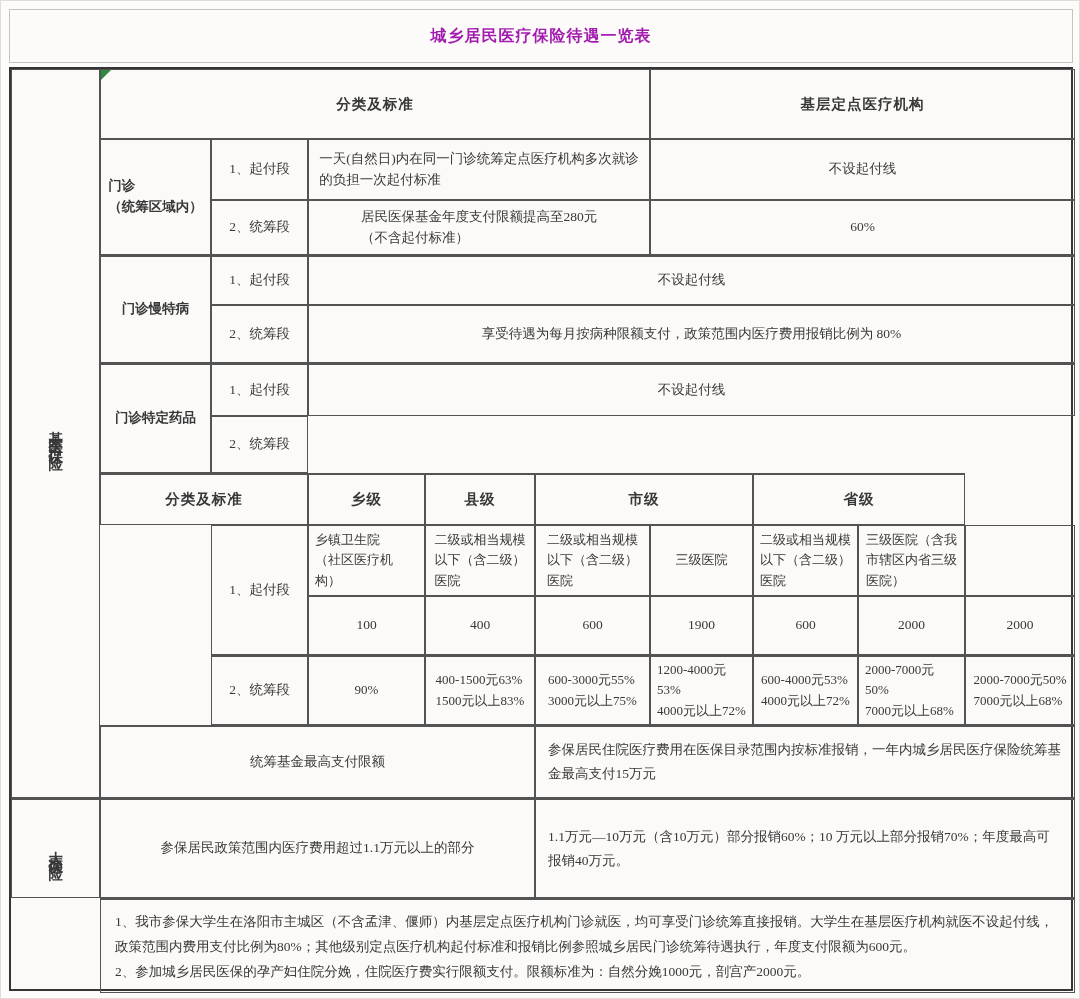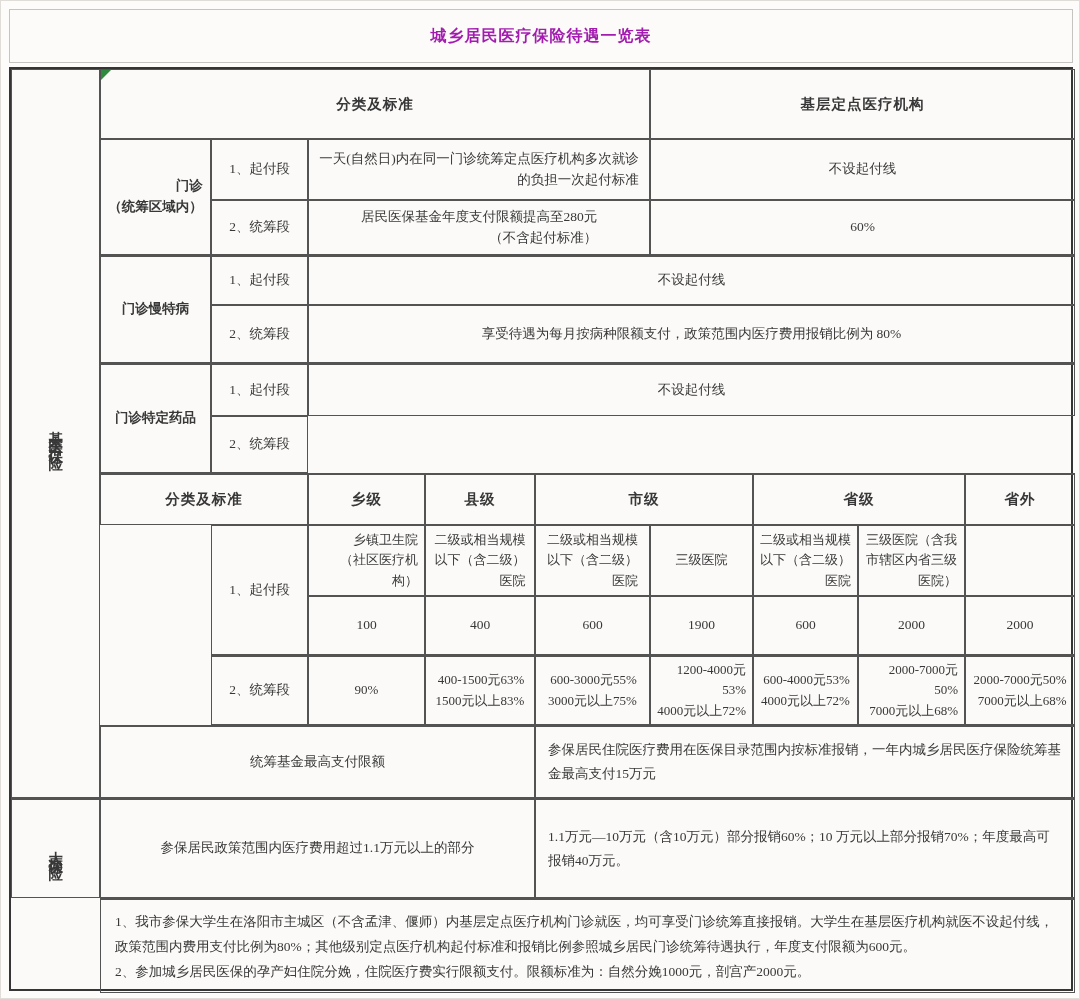--- a/index.html
+++ b/index.html
@@ -24,21 +24,21 @@
     display:grid;
     grid-template-columns:89px 111px 97px 117px 110px 115px 103px 105px 107px 110px;
     grid-template-rows:70px 61px 55px 50px 58px 53px 57px 52px 71px 59px 70px 73px 100px 95px;
     border:2px solid #353535;
     background:#fbfaf8;
   }
   .cell{
     box-sizing:border-box;
     border:1px solid #535353;
     display:flex;align-items:center;justify-content:center;
-    text-align:right;
+    text-align:left;
     font-size:13.5px;
     padding:2px 6px;
     line-height:1.55;
     overflow:hidden;
   }
   .bt2{border-top-width:2px;}
   .bold{font-weight:bold;}
   .hdr{font-size:14.5px;font-weight:bold;letter-spacing:1px;}
   .pre{white-space:pre-line;}
   .small{font-size:13px;}
@@ -95,21 +95,20 @@
     <div class="cell bold bt2" style="grid-area:6/2/8/3">门诊特定药品</div>
     <div class="cell bt2" style="grid-area:6/3/7/4">1、起付段</div>
     <div class="cell bt2" style="grid-area:6/4/7/11">不设起付线</div>
     <div class="cell" style="grid-area:7/3/8/4">2、统筹段</div>
 
     <div class="cell hdr bt2" style="grid-area:8/2/9/4">分类及标准</div>
     <div class="cell hdr bt2" style="grid-area:8/4/9/5">乡级</div>
     <div class="cell hdr bt2" style="grid-area:8/5/9/6">县级</div>
     <div class="cell hdr bt2" style="grid-area:8/6/9/8">市级</div>
     <div class="cell hdr bt2" style="grid-area:8/8/9/10">省级</div>
-    <div class="cell hdr bt2" style="grid-area:8/10/9/11">省外</div>
 
     <div class="cell" style="grid-area:9/3/11/4">1、起付段</div>
 
     <div class="cell pre small" style="grid-area:9/4/10/5">乡镇卫生院
 （社区医疗机构）</div>
     <div class="cell pre small" style="grid-area:9/5/10/6">二级或相当规模
 以下（含二级）
 医院</div>
     <div class="cell pre small" style="grid-area:9/6/10/7">二级或相当规模
 以下（含二级）

